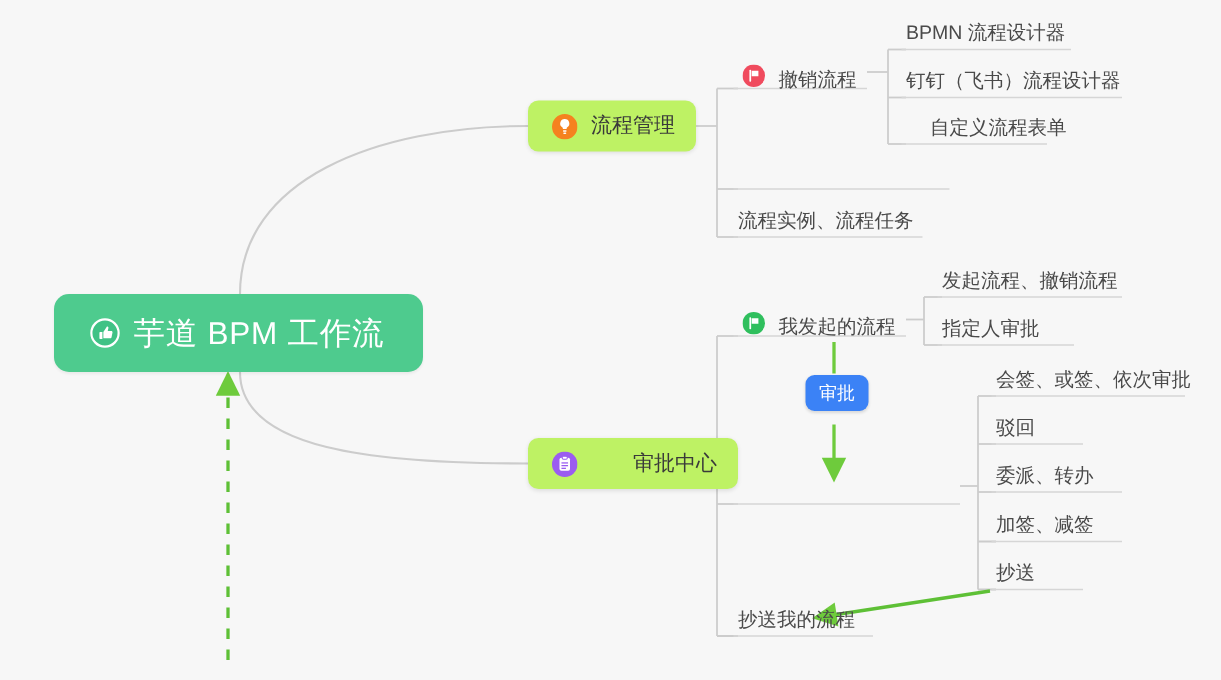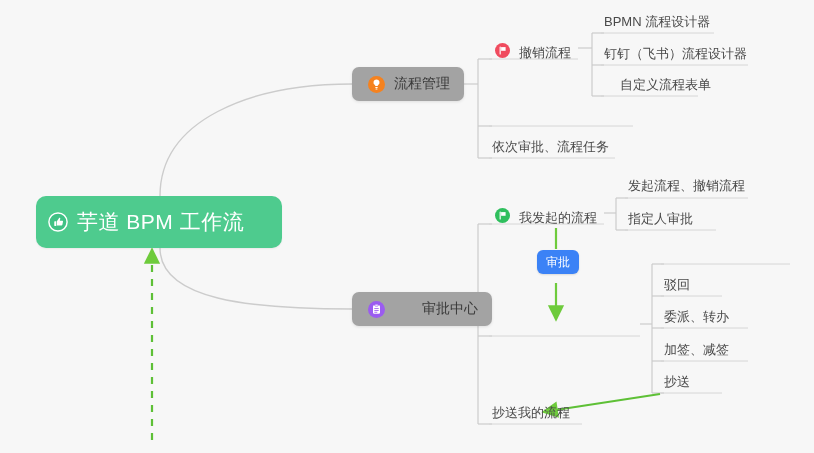--- a/index.html
+++ b/index.html
@@ -15,41 +15,41 @@
 
   
   .root-node{
     position:absolute;
     left:36px;top:196px;
     width:246px;height:52px;
     background:#4ecb8e;
     border-radius:10px;
     display:flex;align-items:center;
     box-sizing:border-box;
-    padding-left:12px;
+    padding-left:24px;
     box-shadow:0 1px 2px rgba(0,0,0,.06);
   }
   .root-label{
     color:#ffffff;
     font-size:21px;
     letter-spacing:.5px;
     margin-left:9px;
     white-space:nowrap;
   }
   .ico{
     width:20px;height:20px;border-radius:50%;
     display:inline-flex;align-items:center;justify-content:center;
     flex:0 0 auto;
   }
   .ico svg{display:block;}
 
   
   .card{
     position:absolute;
-    background:#a3a3a3;
+    background:#bef264;
     border-radius:7px;
     box-shadow:0 1px 3px rgba(0,0,0,.10);
     display:flex;align-items:center;
     padding:0 14px;
     height:34px;
     box-sizing:border-box;
     white-space:nowrap;
   }
   .card .txt{
     font-size:14px;color:#3a3a3a;margin-left:8px;
@@ -195,21 +195,21 @@
     <span class="txt">钉钉（飞书）流程设计器</span>
   </div>
   <div class="topic" style="left:604px;top:14px;">
     <span class="txt">BPMN 流程设计器</span>
   </div>
   <div class="topic" style="left:604px;top:77px;margin-left:16px;">
     <span class="txt">自定义流程表单</span>
   </div>
 
   <div class="topic" style="left:492px;top:139px;">
-    <span class="txt">依次审批、流程任务</span>
+    <span class="txt">流程实例、流程任务</span>
   </div>
 
   <div class="card" style="left:352px;top:292px;gap:28px;">
     <span class="ico">
       <svg width="17" height="17" viewBox="0 0 17 17">
         <circle cx="8.5" cy="8.5" r="8.5" fill="#9b5cf0"></circle>
         <rect x="5" y="4.2" width="7" height="8.6" rx="1.2" fill="#ffffff"></rect>
         <rect x="6.8" y="3.2" width="3.4" height="2" rx="0.8" fill="#ffffff" stroke="#9b5cf0" stroke-width=".7"></rect>
         <rect x="6.3" y="7.2" width="4.4" height=".85" fill="#9b5cf0"></rect>
         <rect x="6.3" y="9" width="4.4" height=".85" fill="#9b5cf0"></rect>
@@ -222,28 +222,31 @@
   <div class="topic" style="left:492px;top:205px;">
     <span class="ico">
       <svg width="15" height="15" viewBox="0 0 15 15">
         <circle cx="7.5" cy="7.5" r="7.5" fill="#2fbf5d"></circle>
         <rect x="4.6" y="3.5" width="1.15" height="8" rx="0.5" fill="#ffffff"></rect>
         <path d="M6.1 4.1h4.5v3.7H6.1z" fill="#ffffff"></path>
       </svg>
     </span>
     <span class="txt">我发起的流程</span>
   </div>
-  <div class="topic" style="left:628px;top:179px;font-family:Liberation Mono, monospace;">
+  <div class="topic" style="left:628px;top:179px;">
     <span class="txt">发起流程、撤销流程</span>
   </div>
   <div class="topic" style="left:628px;top:211px;">
     <span class="txt">指定人审批</span>
   </div>
 
 
+  <div class="topic" style="left:664px;top:245px;">
+    <span class="txt">会签、或签、依次审批</span>
+  </div>
   <div class="topic" style="left:664px;top:277px;">
     <span class="txt">驳回</span>
   </div>
   <div class="topic" style="left:664px;top:309px;">
     <span class="txt">委派、转办</span>
   </div>
   <div class="topic" style="left:664px;top:342px;">
     <span class="txt">加签、减签</span>
   </div>
   <div class="topic" style="left:664px;top:374px;">

